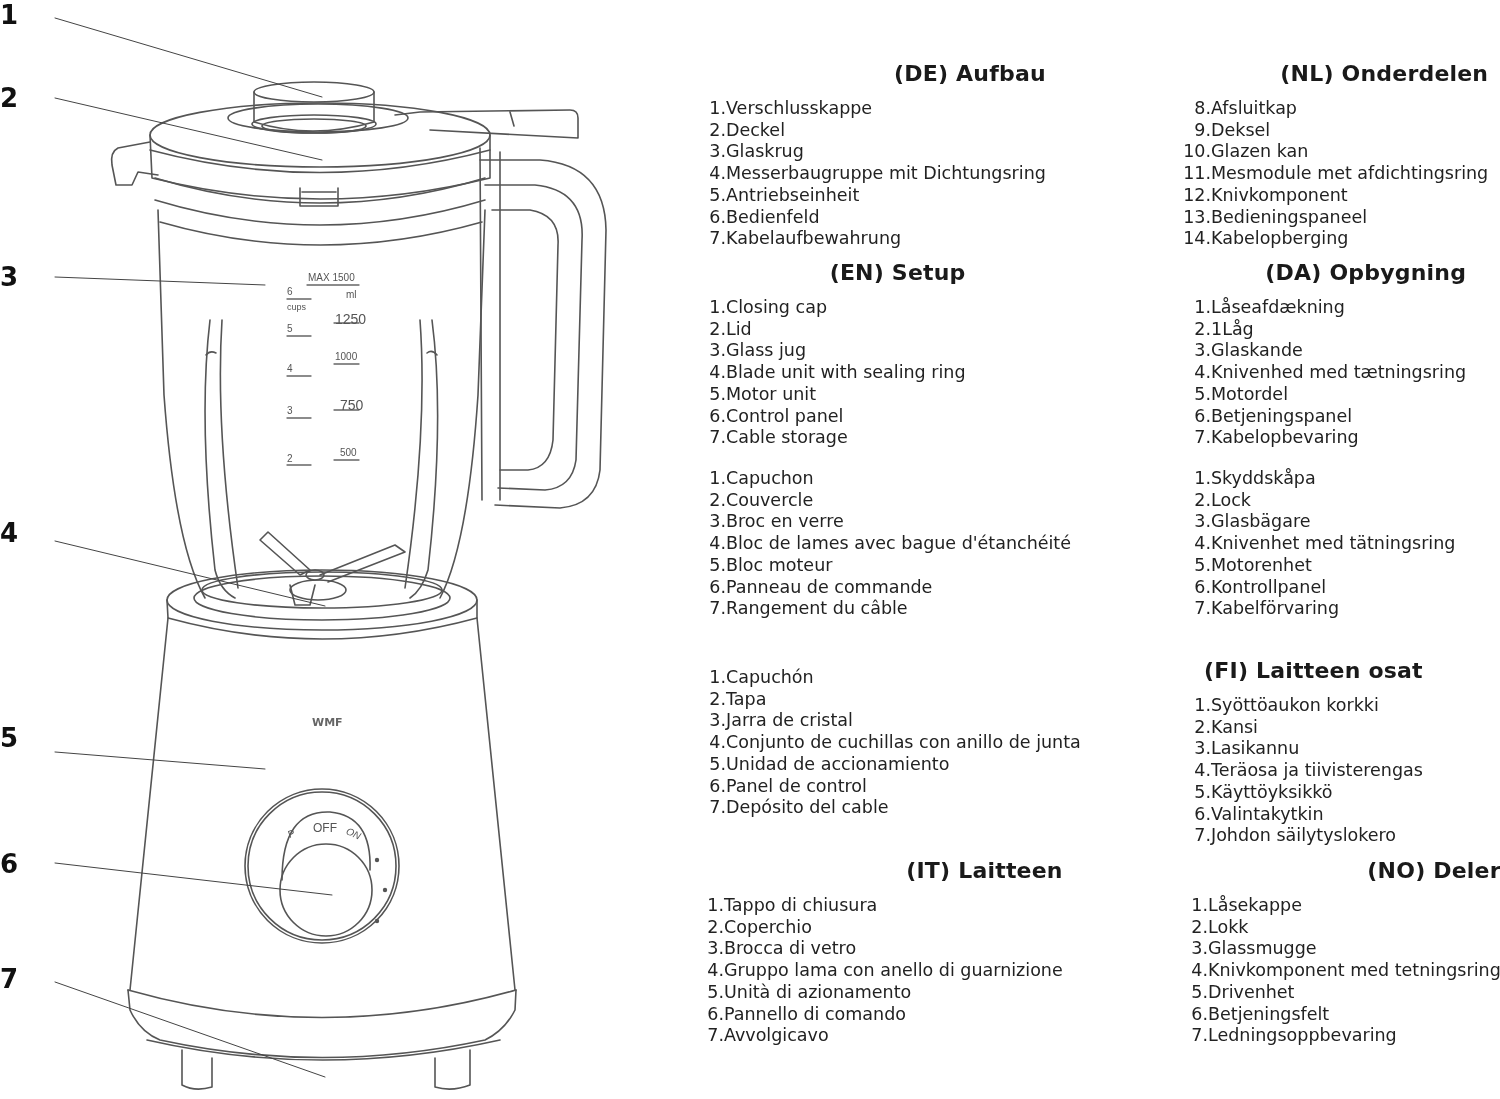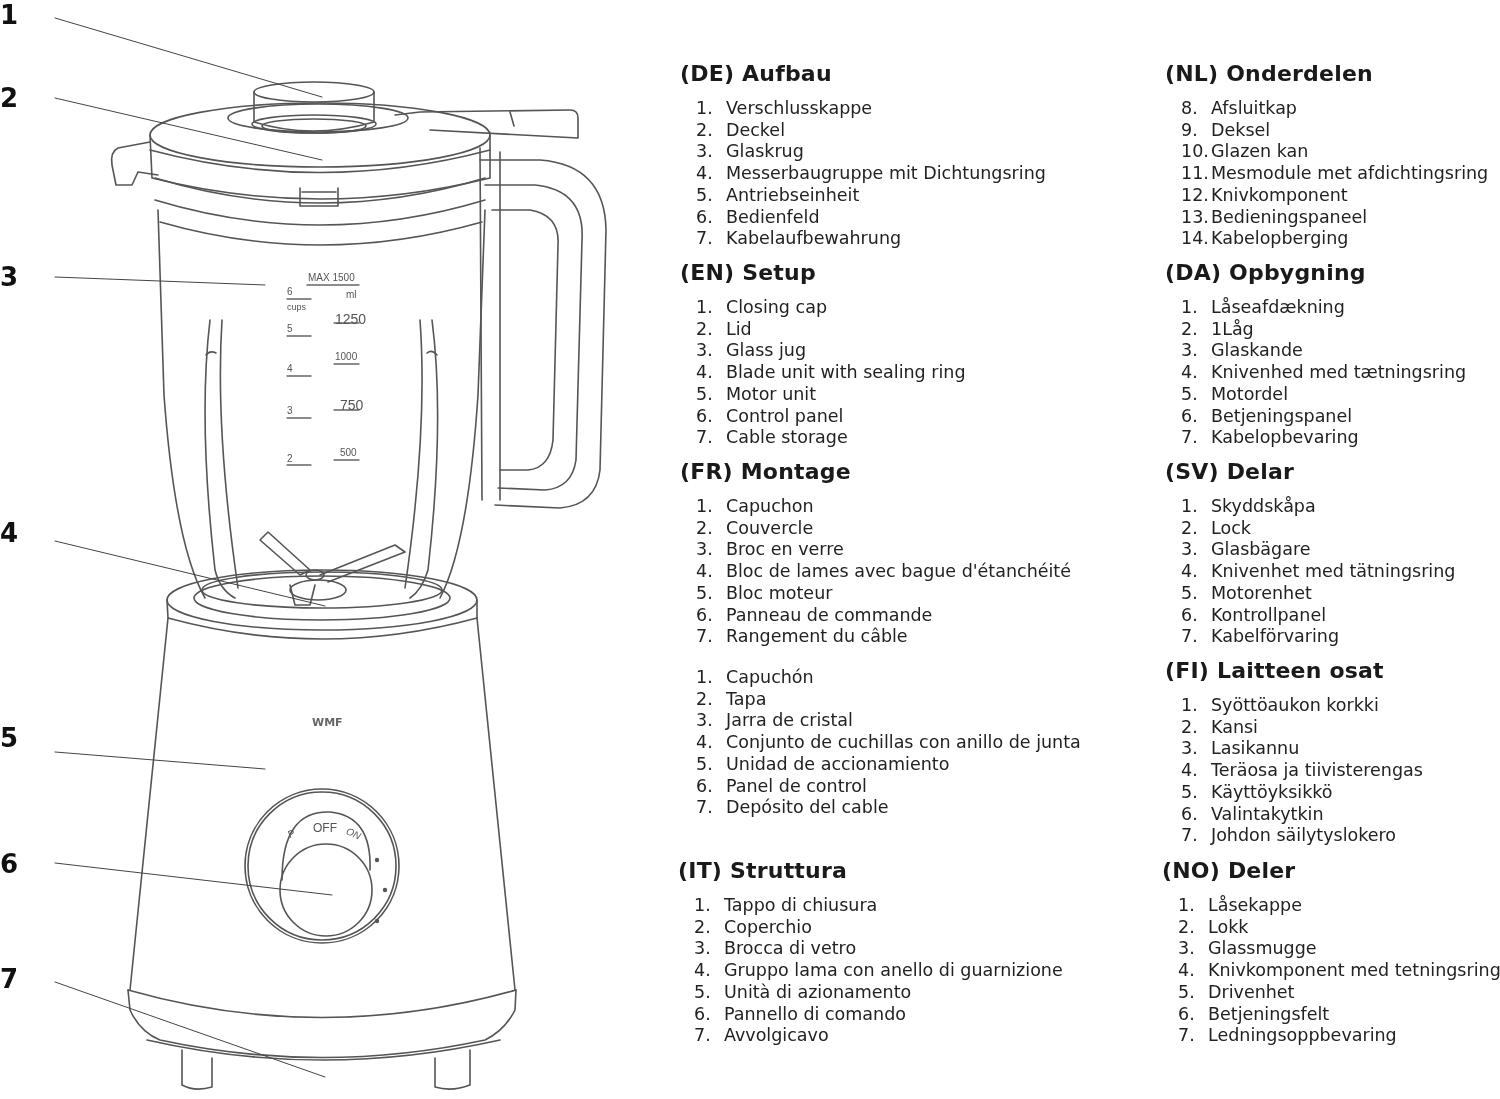--- a/index.html
+++ b/index.html
@@ -1,20 +1,20 @@
 <!DOCTYPE html>
 <html><head>
 <meta charset="utf-8">
 <style>
   html, body { margin:0; padding:0; background:#ffffff; }
   body { width:1500px; height:1099px; position:relative; overflow:hidden; font-family:"DejaVu Sans", sans-serif; color:#1a1a1a; }
   #diagram { position:absolute; left:0; top:0; width:640px; height:1099px; }
   #diagram svg { position:absolute; left:0; top:0; }
   .callout-num { position:absolute; left:0; font-family:"DejaVu Sans", sans-serif; font-weight:bold; font-size:26px; color:#111; line-height:1; }
-  .section { position:absolute; }
+  .section { position:absolute;text-align:right; }
   .section h2 { margin:0; font-family:"DejaVu Sans", sans-serif; font-weight:bold; font-size:22px; color:#1a1a1a; line-height:28px; letter-spacing:0.2px; }
   .section ol { list-style:none; margin:10px 0 0 0; padding:0 0 0 16px; }
   .section li { font-family:"DejaVu Sans", sans-serif; font-size:17.5px; line-height:21.7px; color:#222; white-space:nowrap; display:flex; }
   .section li .n { display:inline-block; width:30px; }
 </style>
 </head>
 <body>
 
 <div id="diagram">
   <svg width="640" height="1099" viewBox="0 0 640 1099" fill="none" stroke="#555" stroke-width="1.6" stroke-linejoin="round" stroke-linecap="round">
@@ -203,21 +203,20 @@
         <span>Control panel</span>
       </li>
     <li>
         <span class="n">7.</span>
         <span>Cable storage</span>
       </li>
   </ol>
 </div>
 
 <div class="section" style="left:680px;top:458px;">
-  <h2>(FR) Montage</h2>
   <ol>
     <li>
         <span class="n">1.</span>
         <span>Capuchon</span>
       </li>
     <li>
         <span class="n">2.</span>
         <span>Couvercle</span>
       </li>
     <li>
@@ -270,21 +269,21 @@
         <span>Panel de control</span>
       </li>
     <li>
         <span class="n">7.</span>
         <span>Depósito del cable</span>
       </li>
   </ol>
 </div>
 
 <div class="section" style="left:678px;top:857px;">
-  <h2>(IT) Struttura</h2>
+  <h2>(IT) Laitteen</h2>
   <ol>
     <li>
         <span class="n">1.</span>
         <span>Tappo di chiusura</span>
       </li>
     <li>
         <span class="n">2.</span>
         <span>Coperchio</span>
       </li>
     <li>
@@ -372,21 +371,20 @@
         <span>Betjeningspanel</span>
       </li>
     <li>
         <span class="n">7.</span>
         <span>Kabelopbevaring</span>
       </li>
   </ol>
 </div>
 
 <div class="section" style="left:1165px;top:458px;">
-  <h2>(SV) Delar</h2>
   <ol>
     <li>
         <span class="n">1.</span>
         <span>Skyddskåpa</span>
       </li>
     <li>
         <span class="n">2.</span>
         <span>Lock</span>
       </li>
     <li>

